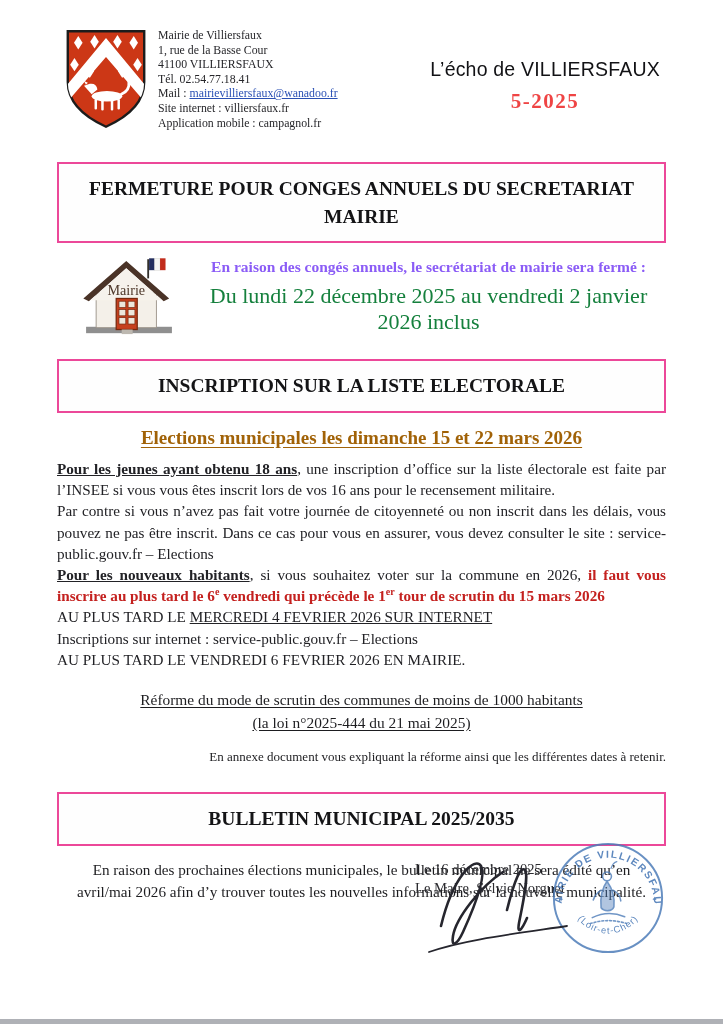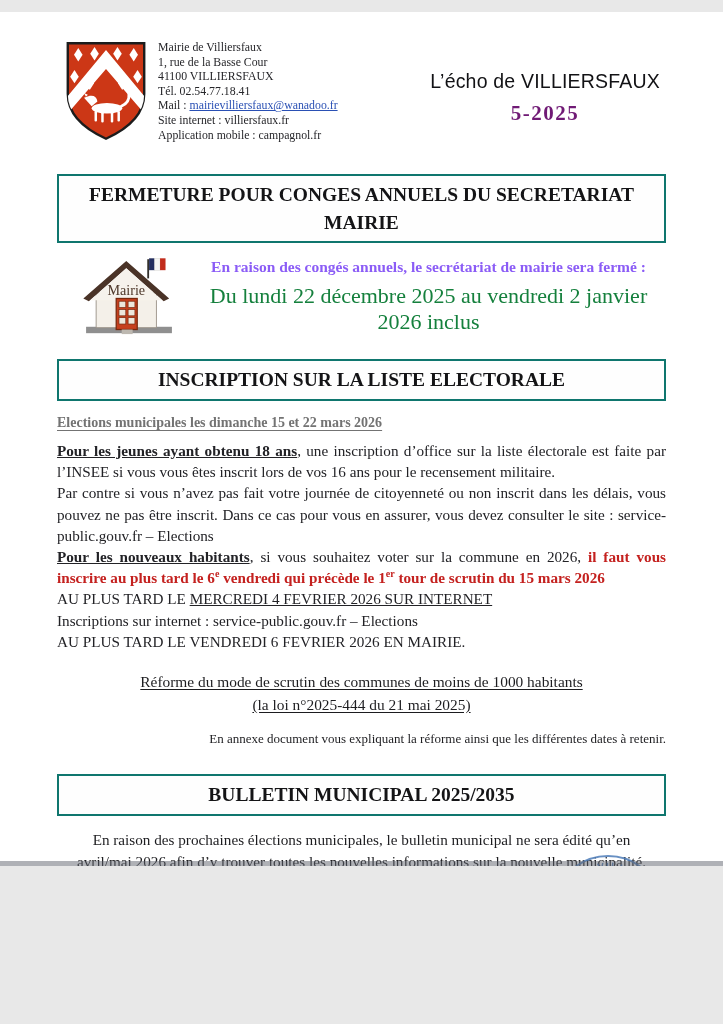--- a/index.html
+++ b/index.html
@@ -1,47 +1,47 @@
 <!DOCTYPE html>
 <html lang="fr"><head>
 <meta charset="utf-8">
 <style>
   html,body{margin:0;padding:0;background:#e8e8e8;}
   .page{
-    position:relative; width:723px; height:854px; margin:12px auto;
+    position:relative; width:723px; height:1024px; margin:0 auto;
     background:#ffffff; overflow:hidden;
     font-family:"Liberation Serif", serif; color:#1d1d20;
   }
   .content{padding:0 57px;}
   
   .header{display:flex; align-items:flex-start; padding:26px 57px 0 63px;}
   .crest{width:86px; height:106px; flex:0 0 auto;}
   .addr{margin-left:9px; font-size:11.8px; line-height:14.6px; color:#26262a; padding-top:2px;}
   .addr .mail-link{color:#2a50b4; text-decoration:underline; cursor:pointer;}
   .masthead{margin-left:auto; text-align:center; padding-top:32px; padding-right:6px;}
   .masthead .title{font-family:"Liberation Sans", sans-serif; font-weight:400; font-size:19.5px; color:#121215; letter-spacing:.2px;}
-  .masthead .issue{font-size:21px; font-weight:700; letter-spacing:1.5px; margin-top:8px; color:#701a75;}
+  .masthead .issue{font-size:21px; font-weight:700; letter-spacing:1.5px; margin-top:8px; color:#ef4444;}
   
   .hbox{
-    border:2px solid #0f766e; background:#fefefe;
+    border:2px solid #ec4899; background:#fefefe;
     text-align:center; font-weight:700; font-size:19.5px; line-height:1.42;
-    padding:5px 10px; color:#141416;
+    padding:11px 10px; color:#141416;
   }
   .hbox.first{margin-top:30px;}
   
   .closure-row{display:flex; align-items:flex-end; margin-top:6px; min-height:86px;}
   .house{width:132px; height:84px; flex:0 0 auto; margin-left:6px;}
   .closure-text{flex:1; text-align:center; padding-right:4px;}
   .closure-text .l1{font-weight:700; font-size:15.5px; color:#8b5cf6;}
   .closure-text .l2{font-weight:400; font-size:22px; color:#15803d; margin-top:7px;}
   
   .inscription-box{margin-top:24px;}
   .sub-red{
-    margin-top:14px; text-align:left; font-weight:700; font-size:14px;
-    color:#737373; text-decoration:underline; text-underline-offset:3px;
+    margin-top:14px; text-align:center; font-weight:700; font-size:19px;
+    color:#a16207; text-decoration:underline; text-underline-offset:3px;
   }
   .par{margin-top:9px; font-size:15.2px; line-height:21.2px; text-align:justify; color:#222226;}
   .b{font-weight:700;}
   .u{text-decoration:underline;}
   .red{color:#c4211f;}
   sup{font-size:10px; line-height:0;}
   .reforme{margin-top:18px; text-align:center; font-weight:400; font-size:15.4px; line-height:23px;}
   .reforme .u{text-underline-offset:2px;}
   .annexe{margin-top:15px; text-align:right; font-size:13px;}
   

